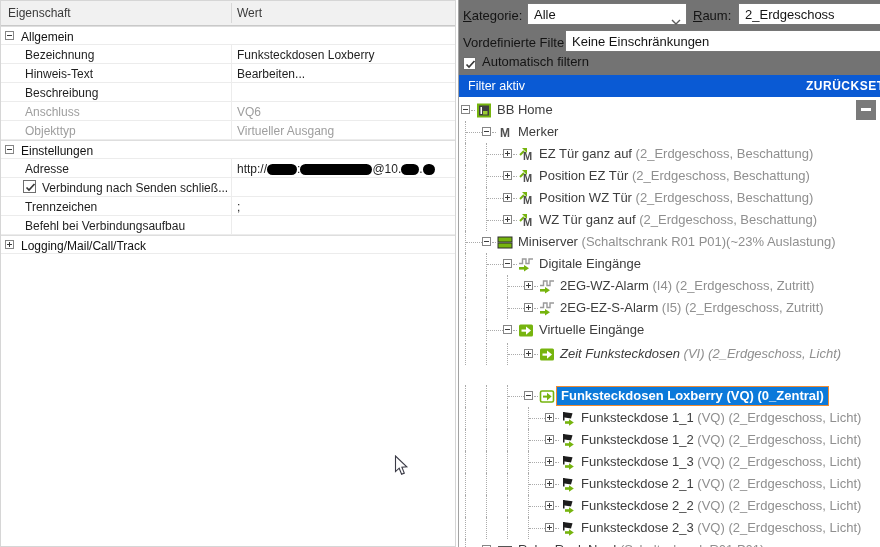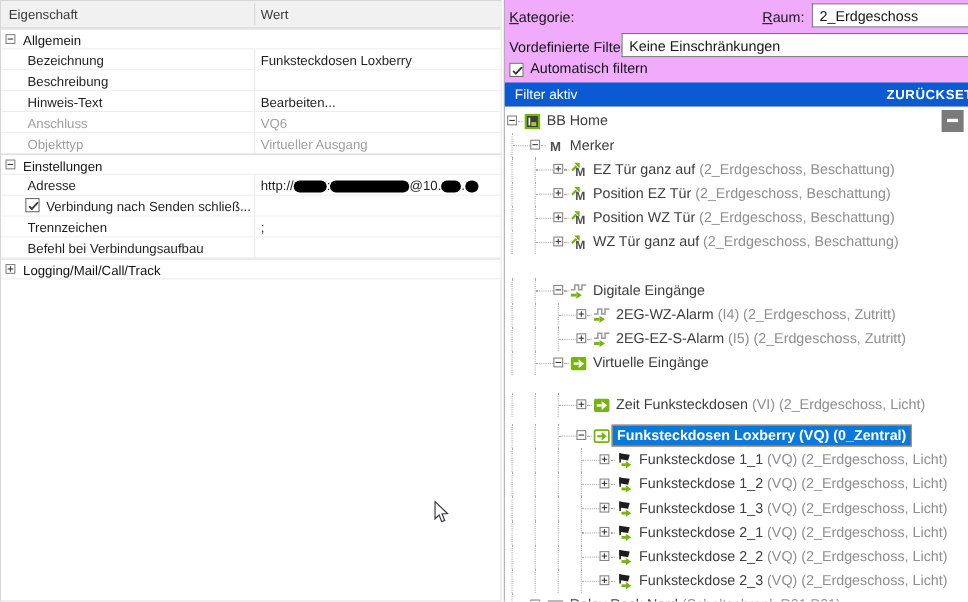--- a/index.html
+++ b/index.html
@@ -36,21 +36,21 @@
 
   
   .cb{position:absolute;width:13px;height:13px;border:1px solid #6e6e6e;background:#fff;box-sizing:border-box;}
   .cb svg{position:absolute;left:0;top:0;}
 
   
   .splitter{position:absolute;left:456px;top:0;width:3px;height:547px;background:#fff;
             border-right:1px solid #a3a3a3;box-sizing:border-box;}
 
   
-  .right-panel{position:absolute;left:459px;top:0;width:421px;height:523px;background:#f0abfc;}
+  .right-panel{position:absolute;left:459px;top:0;width:421px;height:523px;background:#737373;}
   .flabel{position:absolute;font-size:13px;color:#141414;white-space:nowrap;}
   .combo{position:absolute;border:1px solid #767676;background:#fff;box-sizing:border-box;}
   .combo .txt{position:absolute;left:6px;top:3px;font-size:13px;color:#141414;white-space:nowrap;}
   .combo .chev{position:absolute;right:5px;top:8px;}
 
   .filter-bar{position:absolute;left:0;top:75px;width:421px;height:22px;background:var(--bar-blue);
               overflow:hidden;color:#fff;}
   .filter-bar .status{position:absolute;left:9px;top:4px;font-size:12.5px;}
   .filter-bar .reset{position:absolute;left:347px;top:4px;font-size:12px;font-weight:bold;
                      letter-spacing:.5px;white-space:nowrap;cursor:pointer;}
@@ -89,27 +89,27 @@
           </span>
           <span class="lab">Allgemein</span>
         </div>
         <div class="pg-row">
           <span class="vdiv"></span>
           <span class="lab">Bezeichnung</span>
           <span class="val">Funksteckdosen Loxberry</span>
         </div>
         <div class="pg-row">
           <span class="vdiv"></span>
+          <span class="lab">Hinweis-Text</span>
+          <span class="val">Bearbeiten...</span>
+        </div>
+        <div class="pg-row">
+          <span class="vdiv"></span>
           <span class="lab">Beschreibung</span>
           <span class="val"></span>
-        </div>
-        <div class="pg-row">
-          <span class="vdiv"></span>
-          <span class="lab">Hinweis-Text</span>
-          <span class="val">Bearbeiten...</span>
         </div>
         <div class="pg-row disabled">
           <span class="vdiv"></span>
           <span class="lab">Anschluss</span>
           <span class="val">VQ6</span>
         </div>
         <div class="pg-row disabled">
           <span class="vdiv"></span>
           <span class="lab">Objekttyp</span>
           <span class="val">Virtueller Ausgang</span>
@@ -151,20 +151,28 @@
           </span>
           <span class="lab">Logging/Mail/Call/Track</span>
         </div>
       </div>
   </div>
 
   <div class="splitter"></div>
 
   <div class="right-panel">
     <span class="flabel" style="left:4px;top:8px;"><u>K</u>ategorie:</span>
+    <div class="combo" style="left:68px;top:3px;width:160px;height:22px;">
+      <span class="txt">Alle</span>
+      <span class="chev">
+        <svg width="10" height="7">
+            <polyline points="1,1 5,5 9,1" fill="none" stroke="#5a5a5a" stroke-width="1.4"></polyline>
+          </svg>
+      </span>
+    </div>
     <span class="flabel" style="left:234px;top:8px;"><u>R</u>aum:</span>
     <div class="combo" style="left:279px;top:3px;width:142px;height:22px;border-right:none;">
       <span class="txt">2_Erdgeschoss</span>
     </div>
 
     <span class="flabel" style="left:4px;top:35px;">Vordefinierte Filter</span>
     <div class="combo" style="left:106px;top:30px;width:315px;height:22px;border-right:none;">
       <span class="txt">Keine Einschränkungen</span>
     </div>
 
@@ -265,20 +273,33 @@
             <i class="v"></i>
           </span>
           <span class="hline" style="left: 54px; width: 4px;"></span>
           <span class="ticon" style="left: 59px;"><svg width="17" height="15">
               <path d="M2,8 L6,4" stroke="#76b40e" stroke-width="2"></path>
               <polygon points="4,1 9,1 9,6" fill="#76b40e"></polygon>
               <text x="5" y="13" font-size="11" font-weight="bold" fill="#4f4f4f" font-family="Liberation Sans,sans-serif">M</text>
             </svg></span>
           <span class="tlabel" style="left: 80px;"><span class="tname">WZ Tür ganz auf</span><span class="suffix"> (2_Erdgeschoss, Beschattung)</span></span>
         </div>
+        <div class="tree-row" style="top: 134px;">
+          <span class="vline" style="left: 6px;"></span>
+          <span class="hline" style="left: 7px; width: 16px;"></span>
+          <span class="xp" style="left: 23px; top: 6px;">
+            <i class="h"></i>
+          </span>
+          <span class="hline" style="left: 33px; width: 4px;"></span>
+          <span class="ticon" style="left: 38px;"><svg width="17" height="15">
+              <rect x="1" y="2" width="14" height="5" fill="#76b40e" stroke="#2c2c2c" stroke-width="1"></rect>
+              <rect x="1" y="8" width="14" height="5" fill="#76b40e" stroke="#2c2c2c" stroke-width="1"></rect>
+            </svg></span>
+          <span class="tlabel" style="left: 59px;"><span class="tname">Miniserver</span><span class="suffix"> (Schaltschrank R01 P01)(~23% Auslastung)</span></span>
+        </div>
         <div class="tree-row" style="top: 156px;">
           <span class="vline" style="left: 6px;"></span>
           <span class="vline" style="left: 27px;"></span>
           <span class="hline" style="left: 28px; width: 16px;"></span>
           <span class="xp" style="left: 44px; top: 6px;">
             <i class="h"></i>
           </span>
           <span class="hline" style="left: 54px; width: 4px;"></span>
           <span class="ticon" style="left: 59px;"><svg width="17" height="15">
               <path d="M1,6.5 h3.5 v-4.5 h3.5 v4.5 h3 v-4.5 h4" fill="none" stroke="#9a9a9a" stroke-width="1.4"></path>
@@ -329,21 +350,21 @@
             <i class="h"></i>
           </span>
           <span class="hline" style="left: 54px; width: 4px;"></span>
           <span class="ticon" style="left: 59px;"><svg width="17" height="15">
               <rect x="1" y="1.5" width="14" height="12" rx="1.5" fill="#76b40e"></rect>
               <rect x="3.5" y="6.5" width="4.5" height="2.2" fill="#fff"></rect>
               <polygon points="8,3.5 13,7.6 8,11.7" fill="#fff"></polygon>
             </svg></span>
           <span class="tlabel" style="left: 80px;"><span class="tname">Virtuelle Eingänge</span></span>
         </div>
-        <div class="tree-row" style="top: 260px;">
+        <div class="tree-row" style="top: 246px; font-style: italic;">
           <span class="vline" style="left: 6px;"></span>
           <span class="vline" style="left: 27px;"></span>
           <span class="vline" style="left: 48px;"></span>
           <span class="hline" style="left: 49px; width: 16px;"></span>
           <span class="xp" style="left: 65px; top: 6px;">
             <i class="h"></i>
             <i class="v"></i>
           </span>
           <span class="hline" style="left: 75px; width: 4px;"></span>
           <span class="ticon" style="left: 80px;"><svg width="17" height="15">

